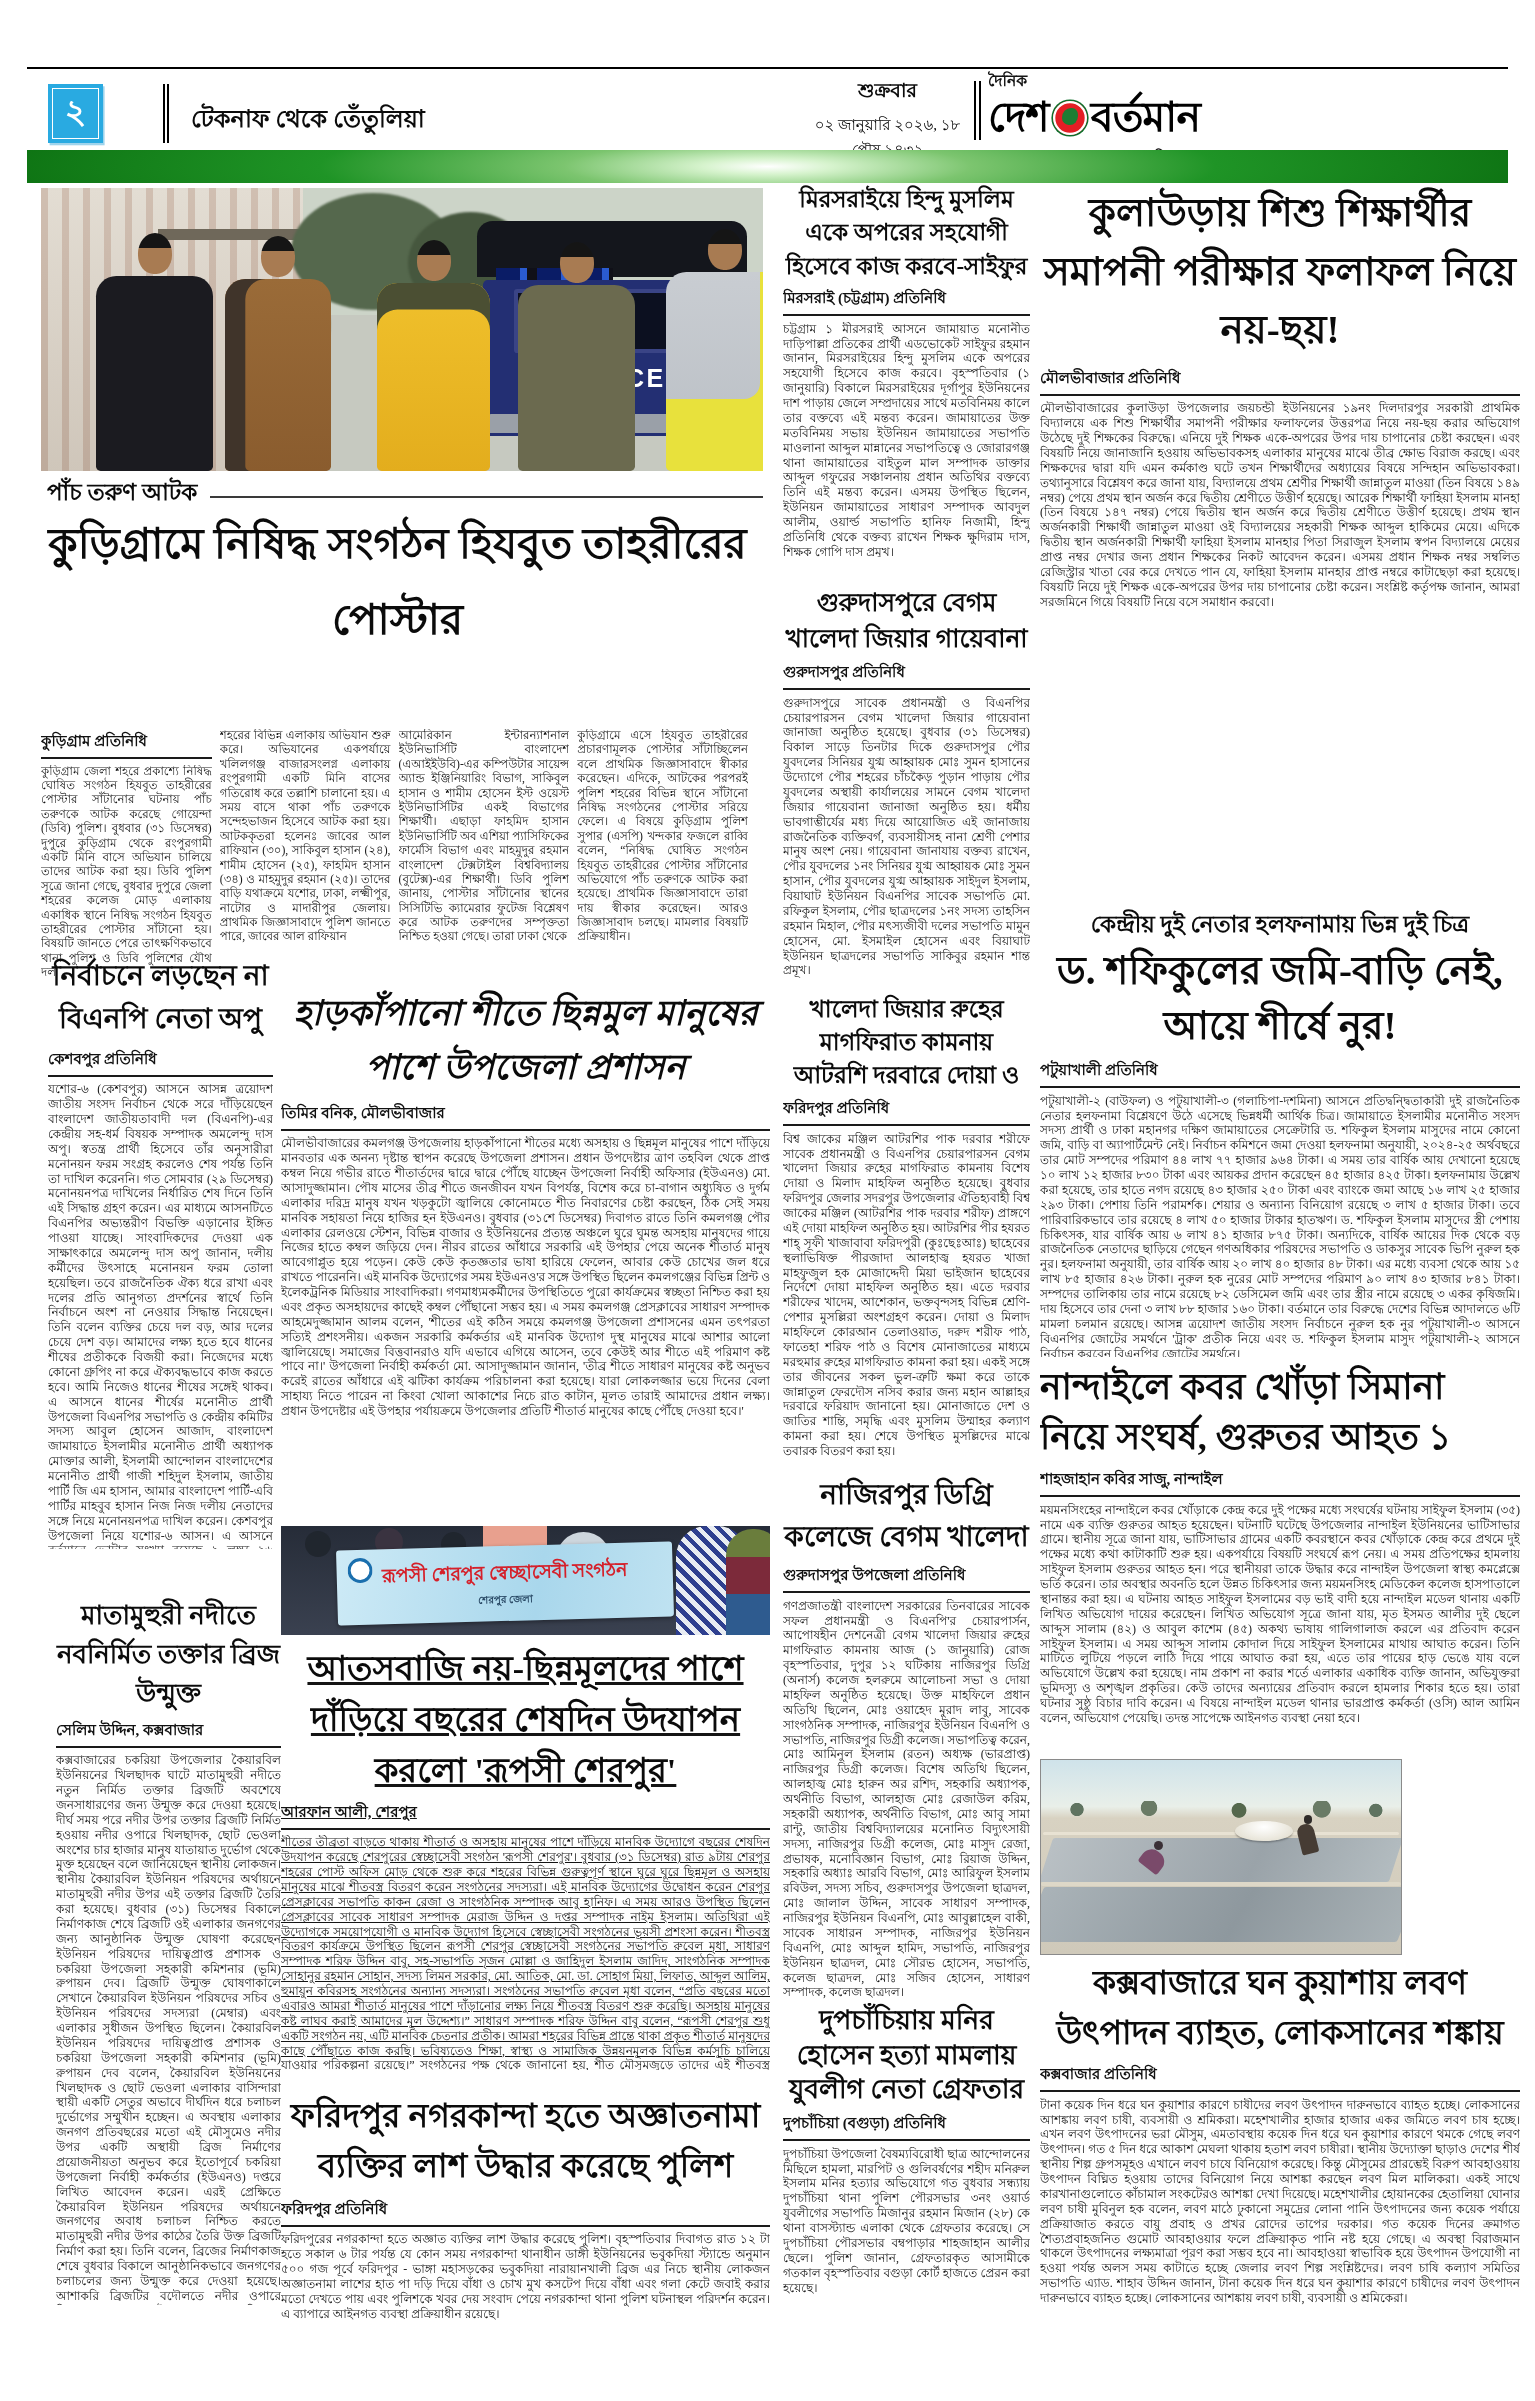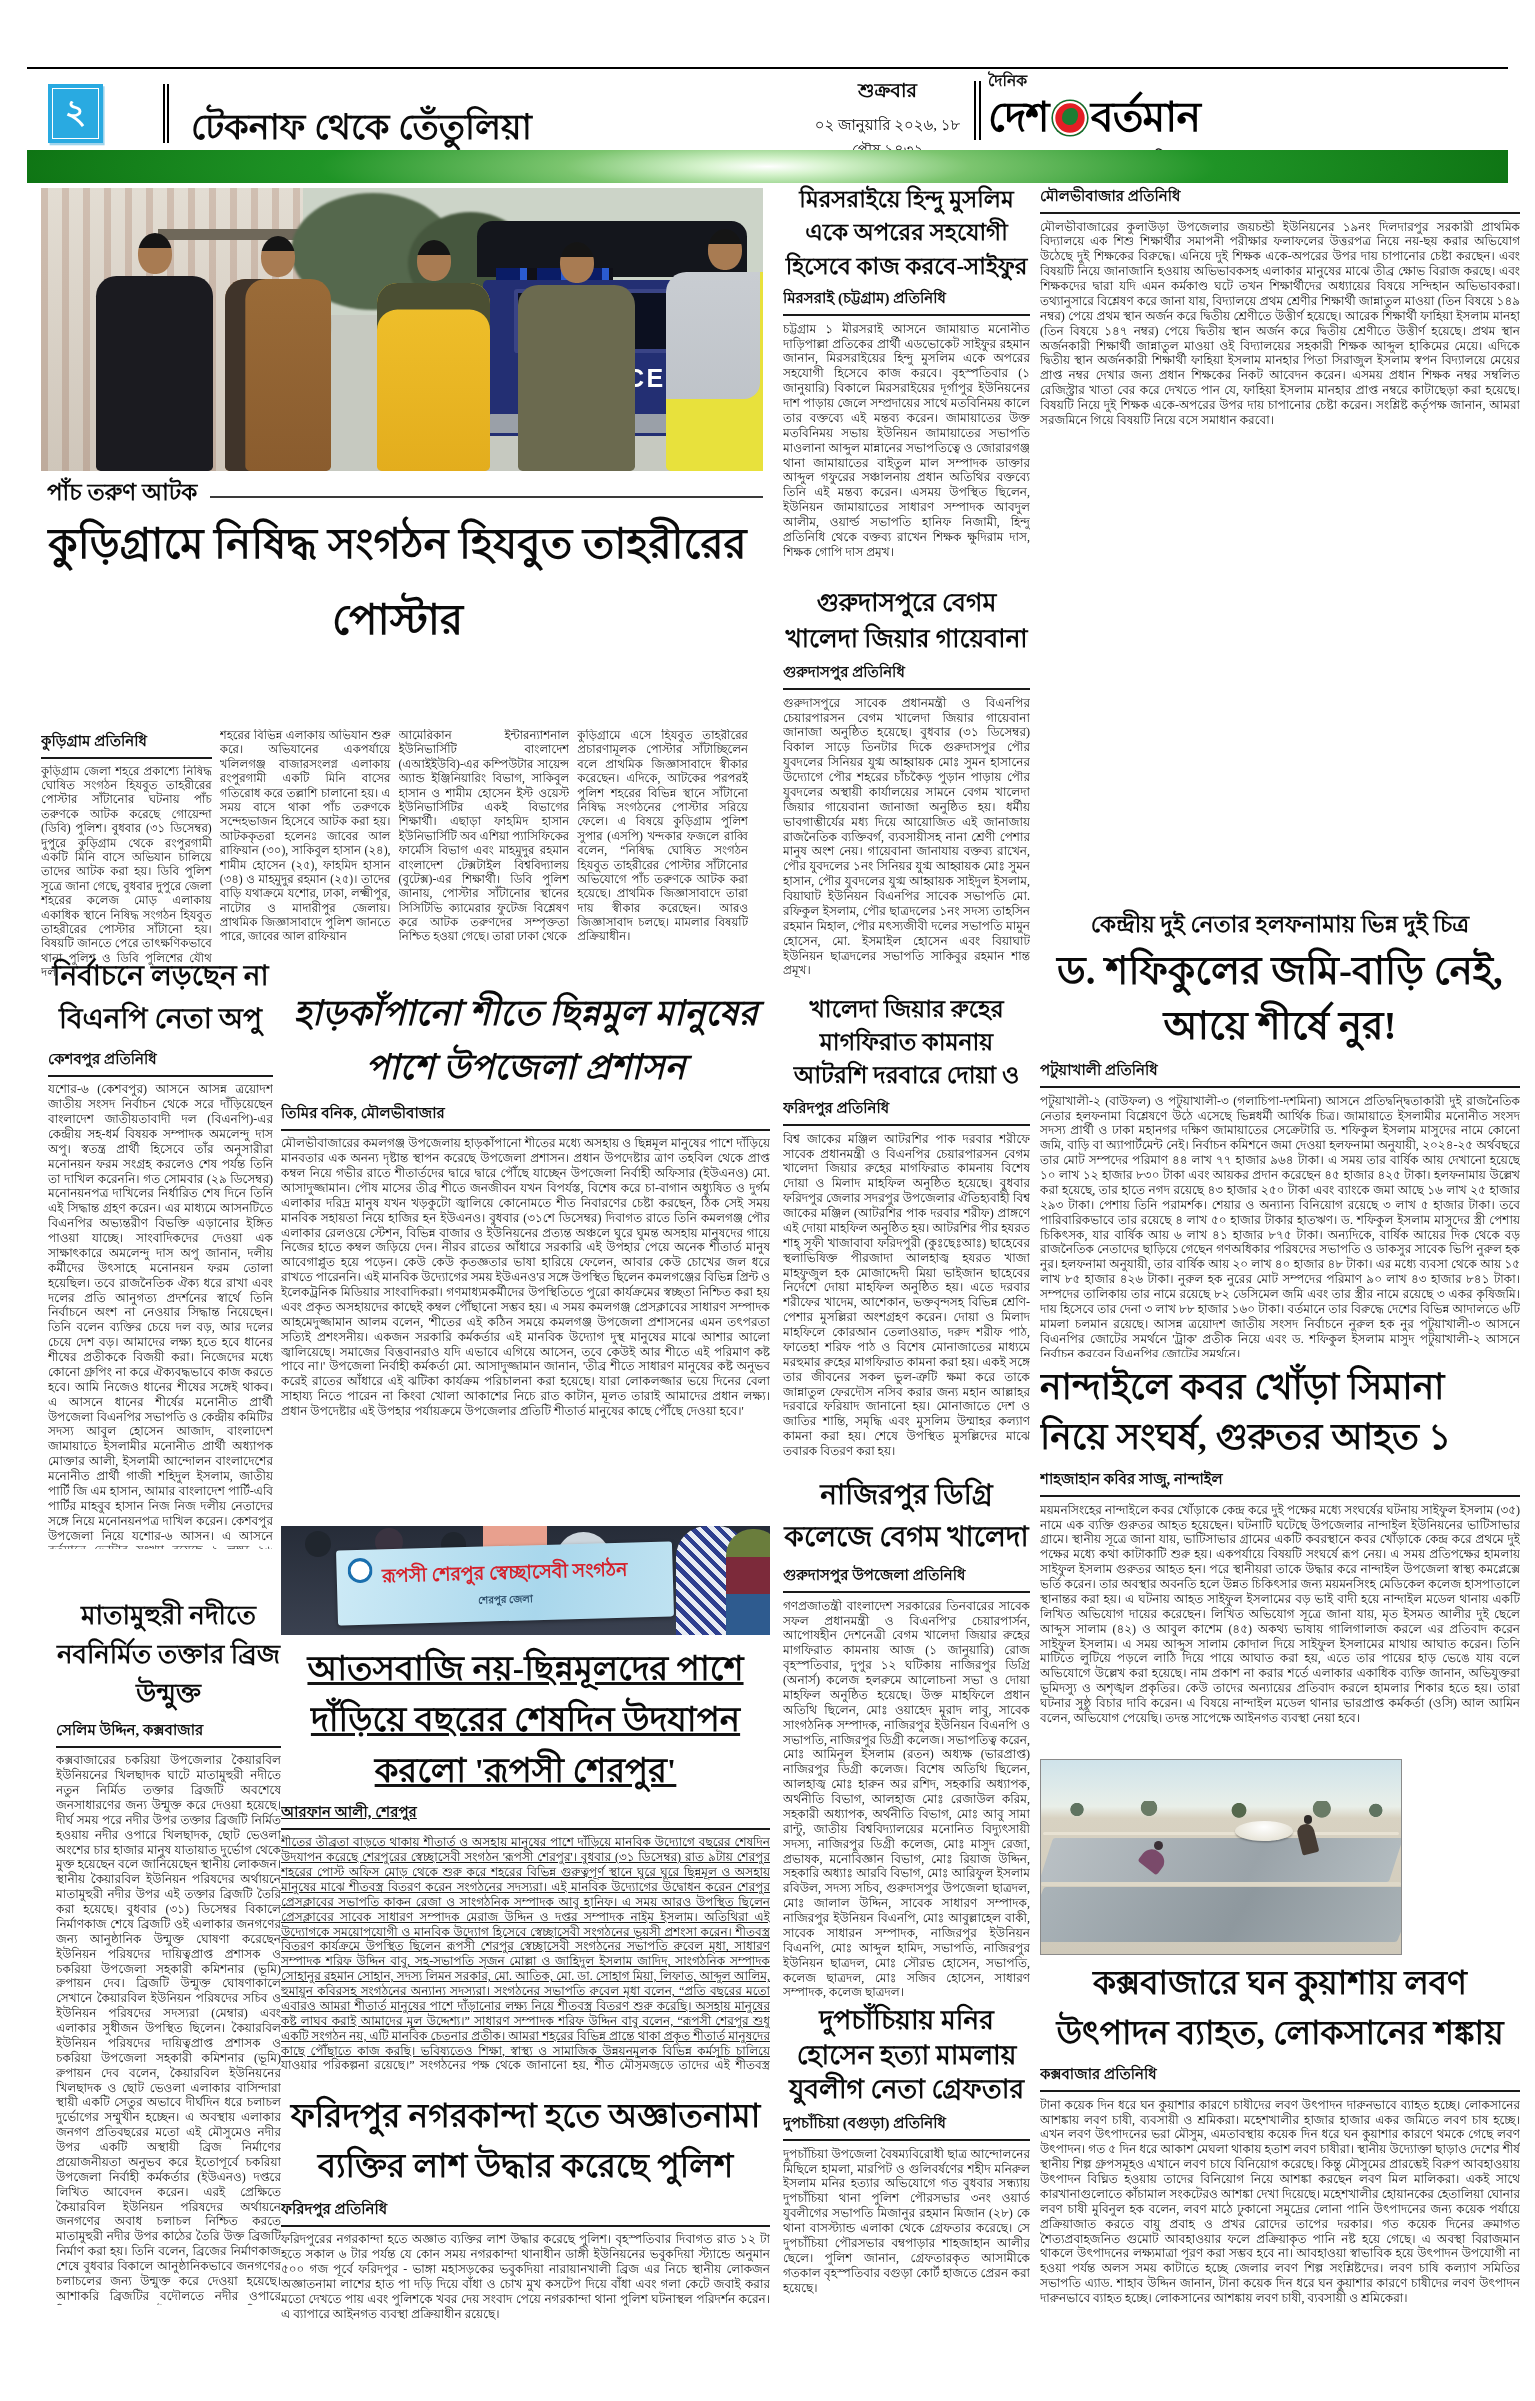--- a/index.html
+++ b/index.html
@@ -15,21 +15,21 @@
   .body-txt{font-size:12px;line-height:1.24;text-align:justify;color:#161616;overflow:hidden;margin-top:5.5px;}
   .cols{display:flex;gap:8px;}
   .cols .col{flex:1;min-width:0;}
   .cols .body-txt{font-size:11.7px;line-height:1.23;}
   
   .topline{background:#000;height:2.3px;}
   .pagebox{background:#29aae1;box-shadow:1.6px 2.3px 0 #9fd4ec;}
   .pagebox .inner{position:absolute;inset:3.9px;border:1.6px solid #fff;display:flex;align-items:center;justify-content:center;
                   color:#fff;font-weight:800;font-size:33px;}
   .dbar{width:2px;background:#000;}
-  .secttl{font-size:35px;font-weight:800;color:#0b0b0b;}
+  .secttl{font-size:24px;font-weight:800;color:#0b0b0b;}
   .dateblk{text-align:center;color:#0b0b0b;}
   .dateblk .d1{font-weight:800;font-size:19px;}
   .dateblk .d2{font-size:15px;margin-top:4.7px;}
   .daily{font-size:15.6px;font-weight:700;}
   .logoline{font-size:41px;font-weight:900;letter-spacing:-0.8px;line-height:1.1;white-space:nowrap;color:#000;}
   .emblem{display:inline-block;width:34px;height:34px;border-radius:50%;background:#e41e25;vertical-align:middle;
           margin:0 3.9px 7.8px 3.9px;position:relative;box-shadow:inset 0 0 0 2.3px #fff,0 0 0 1.6px #0d6e2a;}
   .emblem i{position:absolute;left:9.4px;top:7.8px;width:15.6px;height:17px;background:#1c7d33;border-radius:60% 40% 55% 45%;display:block;}
   .tagrow{display:flex;align-items:center;}
   .tagrow .ln{flex:1;height:1.6px;background:#111;margin-right:7.8px;}
@@ -206,20 +206,21 @@
     <div class="body-txt" style="height:400px;">গণপ্রজাতন্ত্রী বাংলাদেশ সরকারের তিনবারের সাবেক সফল প্রধানমন্ত্রী ও বিএনপি'র চেয়ারপার্সন, আপোষহীন দেশনেত্রী বেগম খালেদা জিয়ার রুহের মাগফিরাত কামনায় আজ (১ জানুয়ারি) রোজ বৃহস্পতিবার, দুপুর ১২ ঘটিকায় নাজিরপুর ডিগ্রি (অনার্স) কলেজ হলরুমে আলোচনা সভা ও দোয়া মাহফিল অনুষ্ঠিত হয়েছে। উক্ত মাহফিলে প্রধান অতিথি ছিলেন, মোঃ ওয়াহেদ মুরাদ লাবু, সাবেক সাংগঠনিক সম্পাদক, নাজিরপুর ইউনিয়ন বিএনপি ও সভাপতি, নাজিরপুর ডিগ্রী কলেজ। সভাপতিত্ব করেন, মোঃ আমিনুল ইসলাম (রতন) অধ্যক্ষ (ভারপ্রাপ্ত) নাজিরপুর ডিগ্রী কলেজ। বিশেষ অতিথি ছিলেন, আলহাজ্ব মোঃ হারুন অর রশিদ, সহকারি অধ্যাপক, অর্থনীতি বিভাগ, আলহাজ মোঃ রেজাউল করিম, সহকারী অধ্যাপক, অর্থনীতি বিভাগ, মোঃ আবু সামা রান্টু, জাতীয় বিশ্ববিদ্যালয়ের মনোনিত বিদ্যুৎসায়ী সদস্য, নাজিরপুর ডিগ্রী কলেজ, মোঃ মাসুদ রেজা, প্রভাষক, মনোবিজ্ঞান বিভাগ, মোঃ রিয়াজ উদ্দিন, সহকারি অধ্যাঃ আরবি বিভাগ, মোঃ আরিফুল ইসলাম রবিউল, সদস্য সচিব, গুরুদাসপুর উপজেলা ছাত্রদল, মোঃ জালাল উদ্দিন, সাবেক সাধারণ সম্পাদক, নাজিরপুর ইউনিয়ন বিএনপি, মোঃ আবুল্লাহেল বাকী, সাবেক সাধারন সম্পাদক, নাজিরপুর ইউনিয়ন বিএনপি, মোঃ আব্দুল হামিদ, সভাপতি, নাজিরপুর ইউনিয়ন ছাত্রদল, মোঃ সৌরভ হোসেন, সভাপতি, কলেজ ছাত্রদল, মোঃ সজিব হোসেন, সাধারণ সম্পাদক, কলেজ ছাত্রদল।</div>
   </section>
 
   <section class="abs" style="left:783px;top:2003px;width:247px;">
     <h2 class="hl" style="font-size:26.6px;line-height:1.3;height:105px;margin-bottom:3.1px;">দুপচাঁচিয়ায় মনির হোসেন হত্যা মামলায় যুবলীগ নেতা গ্রেফতার</h2>
     <div class="byline">দুপচাঁচিয়া (বগুড়া) প্রতিনিধি</div>
     <div class="body-txt" style="height:170px;">দুপচাঁচিয়া উপজেলা বৈষম্যবিরোধী ছাত্র আন্দোলনের মিছিলে হামলা, মারপিট ও গুলিবর্ষণের শহীদ মনিরুল ইসলাম মনির হত্যার অভিযোগে গত বুধবার সন্ধ্যায় দুপচাঁচিয়া থানা পুলিশ পৌরসভার ৩নং ওয়ার্ড যুবলীগের সভাপতি মিজানুর রহমান মিজান (২৮) কে থানা বাসস্ট্যান্ড এলাকা থেকে গ্রেফতার করেছে। সে দুপচাঁচিয়া পৌরসভার বম্বপাড়ার শাহজাহান আলীর ছেলে। পুলিশ জানান, গ্রেফতারকৃত আসামীকে গতকাল বৃহস্পতিবার বগুড়া কোর্ট হাজতে প্রেরন করা হয়েছে।</div>
   </section>
 
   <section class="abs" style="left:1040px;top:184px;width:480px;">
+    <h2 class="hl" style="font-size:39px;line-height:1.5;height:177px;margin-bottom:4.7px;">কুলাউড়ায় শিশু শিক্ষার্থীর সমাপনী পরীক্ষার ফলাফল নিয়ে নয়-ছয়!</h2>
     <div class="byline">মৌলভীবাজার প্রতিনিধি</div>
     <div class="body-txt" style="height:500px;">মৌলভীবাজারের কুলাউড়া উপজেলার জয়চন্ডী ইউনিয়নের ১৯নং দিলদারপুর সরকারী প্রাথমিক বিদ্যালয়ে এক শিশু শিক্ষার্থীর সমাপনী পরীক্ষার ফলাফলের উত্তরপত্র নিয়ে নয়-ছয় করার অভিযোগ উঠেছে দুই শিক্ষকের বিরুদ্ধে। এনিয়ে দুই শিক্ষক একে-অপরের উপর দায় চাপানোর চেষ্টা করছেন। এবং বিষয়টি নিয়ে জানাজানি হওয়ায় অভিভাবকসহ এলাকার মানুষের মাঝে তীব্র ক্ষোভ বিরাজ করছে। এবং শিক্ষকদের দ্বারা যদি এমন কর্মকাণ্ড ঘটে তখন শিক্ষার্থীদের অধ্যায়ের বিষয়ে সন্দিহান অভিভাবকরা। তথ্যানুসারে বিশ্লেষণ করে জানা যায়, বিদ্যালয়ে প্রথম শ্রেণীর শিক্ষার্থী জান্নাতুল মাওয়া (তিন বিষয়ে ১৪৯ নম্বর) পেয়ে প্রথম স্থান অর্জন করে দ্বিতীয় শ্রেণীতে উত্তীর্ণ হয়েছে। আরেক শিক্ষার্থী ফাহিয়া ইসলাম মানহা (তিন বিষয়ে ১৪৭ নম্বর) পেয়ে দ্বিতীয় স্থান অর্জন করে দ্বিতীয় শ্রেণীতে উত্তীর্ণ হয়েছে। প্রথম স্থান অর্জনকারী শিক্ষার্থী জান্নাতুল মাওয়া ওই বিদ্যালয়ের সহকারী শিক্ষক আব্দুল হাকিমের মেয়ে। এদিকে দ্বিতীয় স্থান অর্জনকারী শিক্ষার্থী ফাহিয়া ইসলাম মানহার পিতা সিরাজুল ইসলাম স্বপন বিদ্যালয়ে মেয়ের প্রাপ্ত নম্বর দেখার জন্য প্রধান শিক্ষকের নিকট আবেদন করেন। এসময় প্রধান শিক্ষক নম্বর সম্বলিত রেজিস্ট্রার খাতা বের করে দেখতে পান যে, ফাহিয়া ইসলাম মানহার প্রাপ্ত নম্বরে কাটাছেড়া করা হয়েছে। বিষয়টি নিয়ে দুই শিক্ষক একে-অপরের উপর দায় চাপানোর চেষ্টা করেন। সংশ্লিষ্ট কর্তৃপক্ষ জানান, আমরা সরজমিনে গিয়ে বিষয়টি নিয়ে বসে সমাধান করবো।</div>
   </section>
 
   <section class="abs" style="left:1040px;top:908px;width:480px;">
     <div class="hl" style="font-size:23px;line-height:1.5;height:36px;">কেন্দ্রীয় দুই নেতার হলফনামায় ভিন্ন দুই চিত্র</div>
     <h2 class="hl" style="font-size:39px;line-height:1.4;height:111px;margin-bottom:3.1px;">ড. শফিকুলের জমি-বাড়ি নেই, আয়ে শীর্ষে নুর!</h2>
     <div class="byline">পটুয়াখালী প্রতিনিধি</div>
     <div class="body-txt" style="height:263px;">পটুয়াখালী-২ (বাউফল) ও পটুয়াখালী-৩ (গলাচিপা-দশমিনা) আসনে প্রতিদ্বন্দ্বিতাকারী দুই রাজনৈতিক নেতার হলফনামা বিশ্লেষণে উঠে এসেছে ভিন্নধর্মী আর্থিক চিত্র। জামায়াতে ইসলামীর মনোনীত সংসদ সদস্য প্রার্থী ও ঢাকা মহানগর দক্ষিণ জামায়াতের সেক্রেটারি ড. শফিকুল ইসলাম মাসুদের নামে কোনো জমি, বাড়ি বা অ্যাপার্টমেন্ট নেই। নির্বাচন কমিশনে জমা দেওয়া হলফনামা অনুযায়ী, ২০২৪-২৫ অর্থবছরে তার মোট সম্পদের পরিমাণ ৪৪ লাখ ৭৭ হাজার ৯৬৪ টাকা। এ সময় তার বার্ষিক আয় দেখানো হয়েছে ১০ লাখ ১২ হাজার ৮৩০ টাকা এবং আয়কর প্রদান করেছেন ৪৫ হাজার ৪২৫ টাকা। হলফনামায় উল্লেখ করা হয়েছে, তার হাতে নগদ রয়েছে ৪৩ হাজার ২৫০ টাকা এবং ব্যাংকে জমা আছে ১৬ লাখ ২৫ হাজার ২৯৩ টাকা। পেশায় তিনি পরামর্শক। শেয়ার ও অন্যান্য বিনিয়োগ রয়েছে ৩ লাখ ৫ হাজার টাকা। তবে পারিবারিকভাবে তার রয়েছে ৪ লাখ ৫০ হাজার টাকার হাতঋণ। ড. শফিকুল ইসলাম মাসুদের স্ত্রী পেশায় চিকিৎসক, যার বার্ষিক আয় ৬ লাখ ৪১ হাজার ৮৭৫ টাকা। অন্যদিকে, বার্ষিক আয়ের দিক থেকে বড় রাজনৈতিক নেতাদের ছাড়িয়ে গেছেন গণঅধিকার পরিষদের সভাপতি ও ডাকসুর সাবেক ভিপি নুরুল হক নুর। হলফনামা অনুযায়ী, তার বার্ষিক আয় ২০ লাখ ৪০ হাজার ৪৮ টাকা। এর মধ্যে ব্যবসা থেকে আয় ১৫ লাখ ৮৫ হাজার ৪২৬ টাকা। নুরুল হক নুরের মোট সম্পদের পরিমাণ ৯০ লাখ ৪৩ হাজার ৮৪১ টাকা। সম্পদের তালিকায় তার নামে রয়েছে ৮২ ডেসিমেল জমি এবং তার স্ত্রীর নামে রয়েছে ৩ একর কৃষিজমি। দায় হিসেবে তার দেনা ৩ লাখ ৮৮ হাজার ১৬০ টাকা। বর্তমানে তার বিরুদ্ধে দেশের বিভিন্ন আদালতে ৬টি মামলা চলমান রয়েছে। আসন্ন ত্রয়োদশ জাতীয় সংসদ নির্বাচনে নুরুল হক নুর পটুয়াখালী-৩ আসনে বিএনপির জোটের সমর্থনে 'ট্রাক' প্রতীক নিয়ে এবং ড. শফিকুল ইসলাম মাসুদ পটুয়াখালী-২ আসনে নির্বাচন করবেন বিএনপির জোটের সমর্থনে।</div>
   </section>

